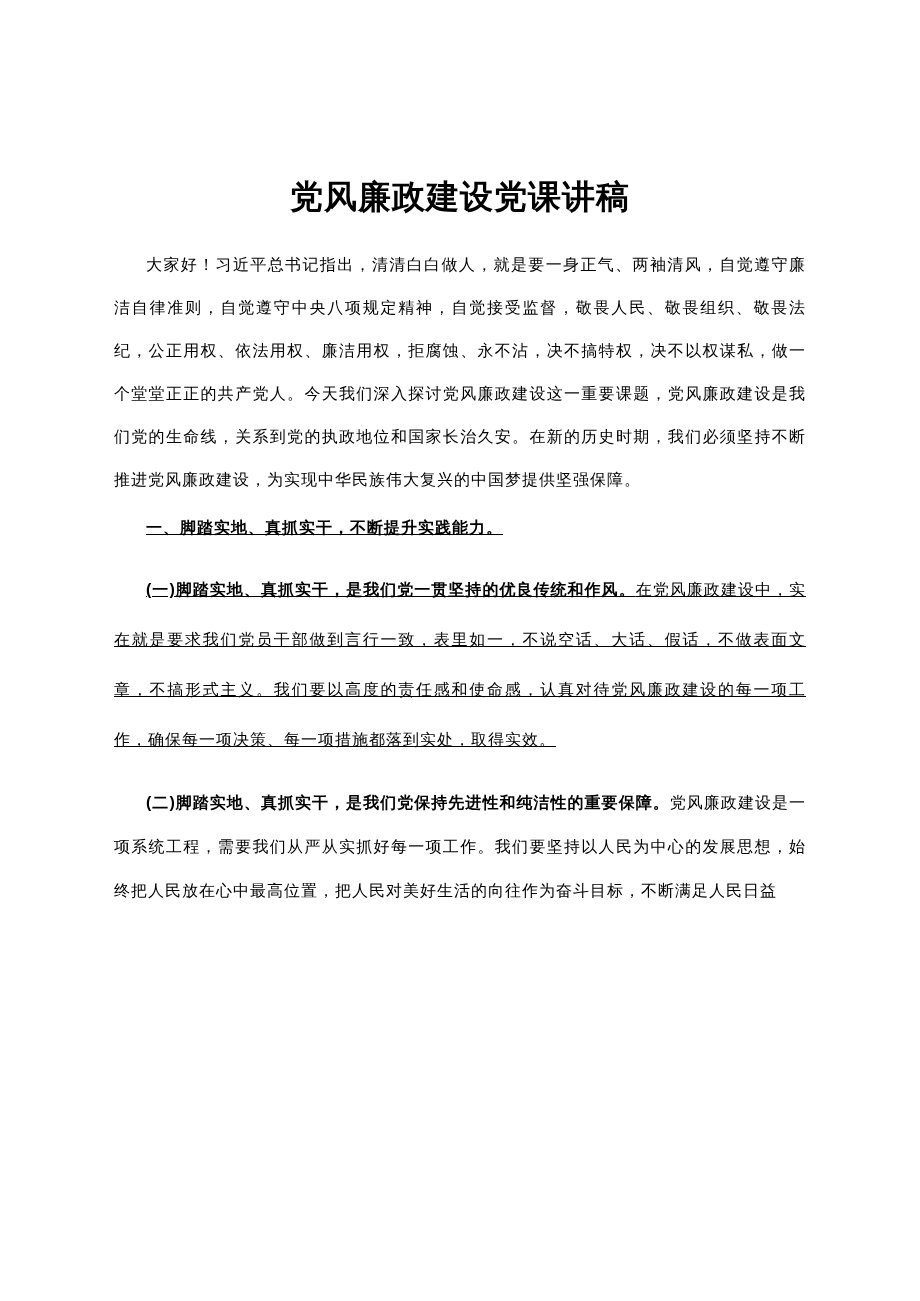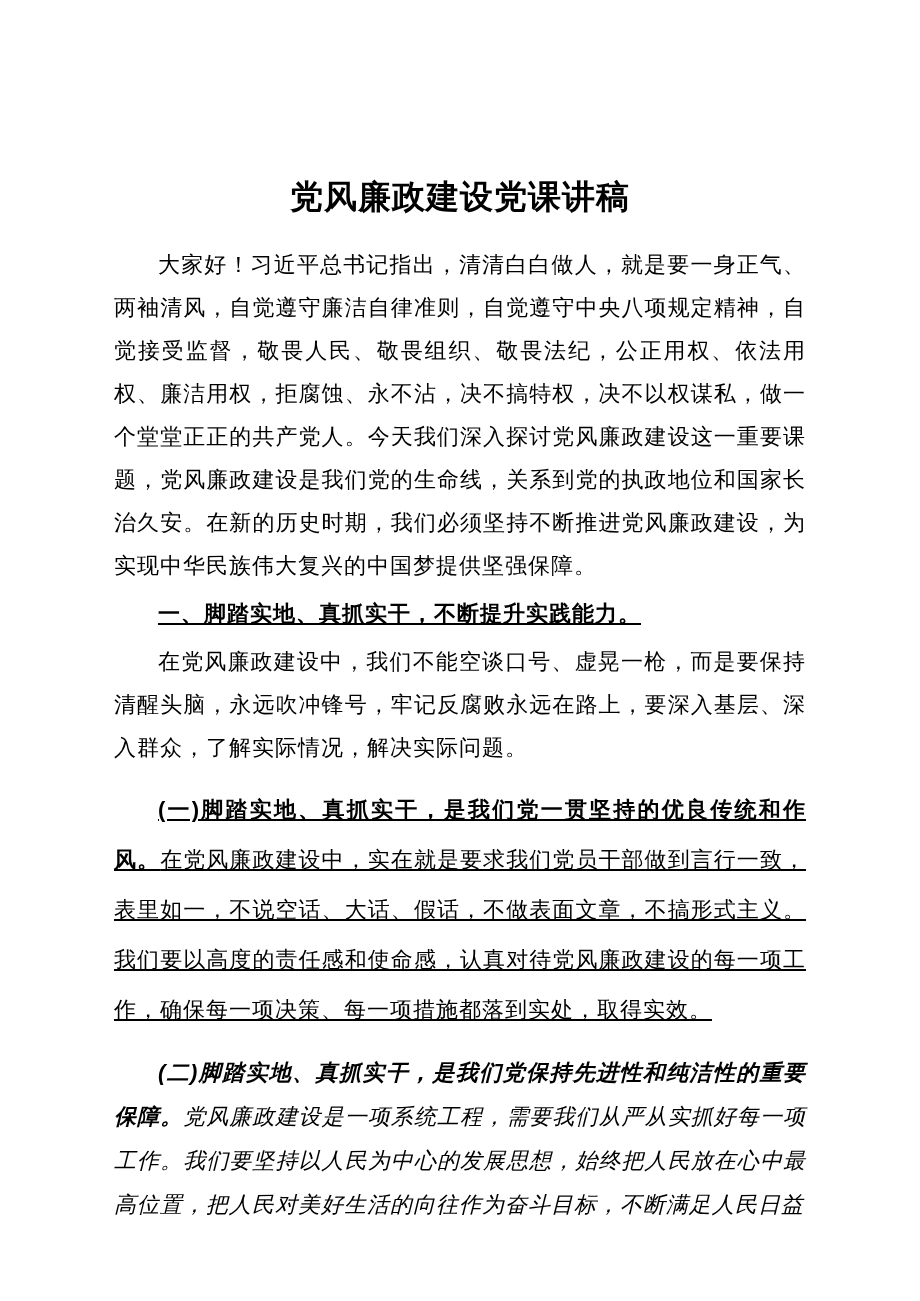--- a/index.html
+++ b/index.html
@@ -24,21 +24,21 @@
   .doc-title {
     font-family: "Liberation Sans", sans-serif;
     font-weight: 700;
     font-size: 33px;
     line-height: 1.25;
     text-align: center;
     margin: 0 0 26px 0;
     letter-spacing: 1px;
   }
   .para {
-    font-size: 22px;
+    font-size: 16px;
     line-height: 43px;
     margin: 0;
     text-align: justify;
     text-indent: 2em;
     letter-spacing: 1px;
     word-break: break-all;
   }
   .para.heading {
     font-family: "Liberation Sans", sans-serif;
     font-weight: 700;
@@ -46,32 +46,30 @@
     text-decoration: underline;
   }
   .para.lead1 {
     line-height: 50px;
     margin-top: 16px;
     text-decoration: underline;
   }
   .para.lead2 {
     line-height: 44px;
     margin-top: 16px;
-    font-style: italic;
   }
   .lead-bold {
     font-family: "Liberation Sans", sans-serif;
     font-weight: 700;
   }
 </style>
 </head>
 <body>
 
 <div class="page">
   <h1 class="doc-title">党风廉政建设党课讲稿</h1>
   <div>
       <p class="para body">大家好！习近平总书记指出，清清白白做人，就是要一身正气、两袖清风，自觉遵守廉洁自律准则，自觉遵守中央八项规定精神，自觉接受监督，敬畏人民、敬畏组织、敬畏法纪，公正用权、依法用权、廉洁用权，拒腐蚀、永不沾，决不搞特权，决不以权谋私，做一个堂堂正正的共产党人。今天我们深入探讨党风廉政建设这一重要课题，党风廉政建设是我们党的生命线，关系到党的执政地位和国家长治久安。在新的历史时期，我们必须坚持不断推进党风廉政建设，为实现中华民族伟大复兴的中国梦提供坚强保障。</p>
       <p class="para heading">一、脚踏实地、真抓实干，不断提升实践能力。</p>
-      <p class="para body">在党风廉政建设中，我们不能空谈口号、虚晃一枪，而是要保持清醒头脑，永远吹冲锋号，牢记反腐败永远在路上，要深入基层、深入群众，了解实际情况，解决实际问题。</p>
       <p class="para lead1"><b class="lead-bold">(一)脚踏实地、真抓实干，是我们党一贯坚持的优良传统和作风。</b>在党风廉政建设中，实在就是要求我们党员干部做到言行一致，表里如一，不说空话、大话、假话，不做表面文章，不搞形式主义。我们要以高度的责任感和使命感，认真对待党风廉政建设的每一项工作，确保每一项决策、每一项措施都落到实处，取得实效。</p>
       <p class="para lead2"><b class="lead-bold">(二)脚踏实地、真抓实干，是我们党保持先进性和纯洁性的重要保障。</b>党风廉政建设是一项系统工程，需要我们从严从实抓好每一项工作。我们要坚持以人民为中心的发展思想，始终把人民放在心中最高位置，把人民对美好生活的向往作为奋斗目标，不断满足人民日益</p>
     </div>
 </div>
 
 </body></html>

